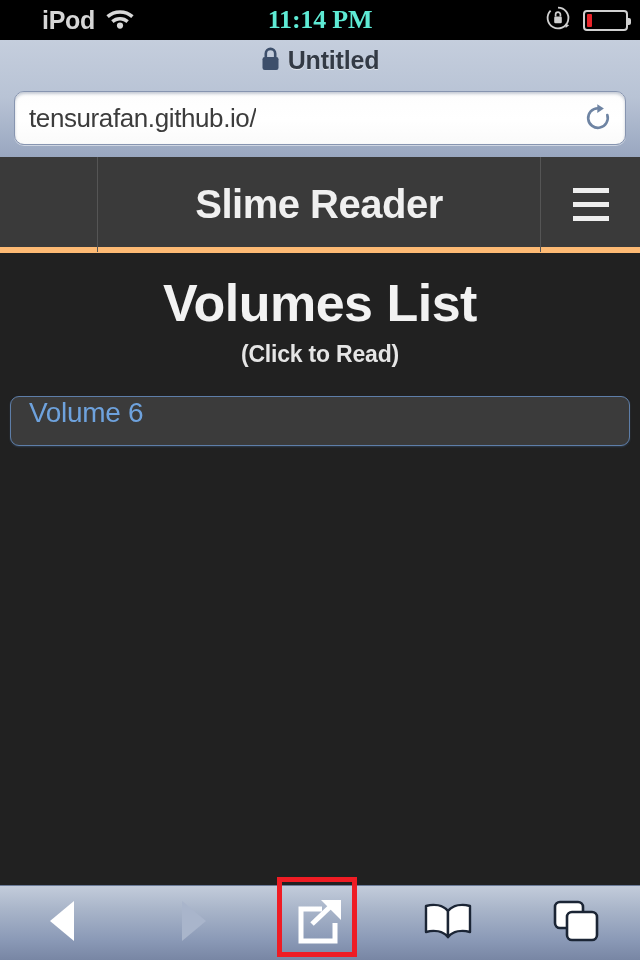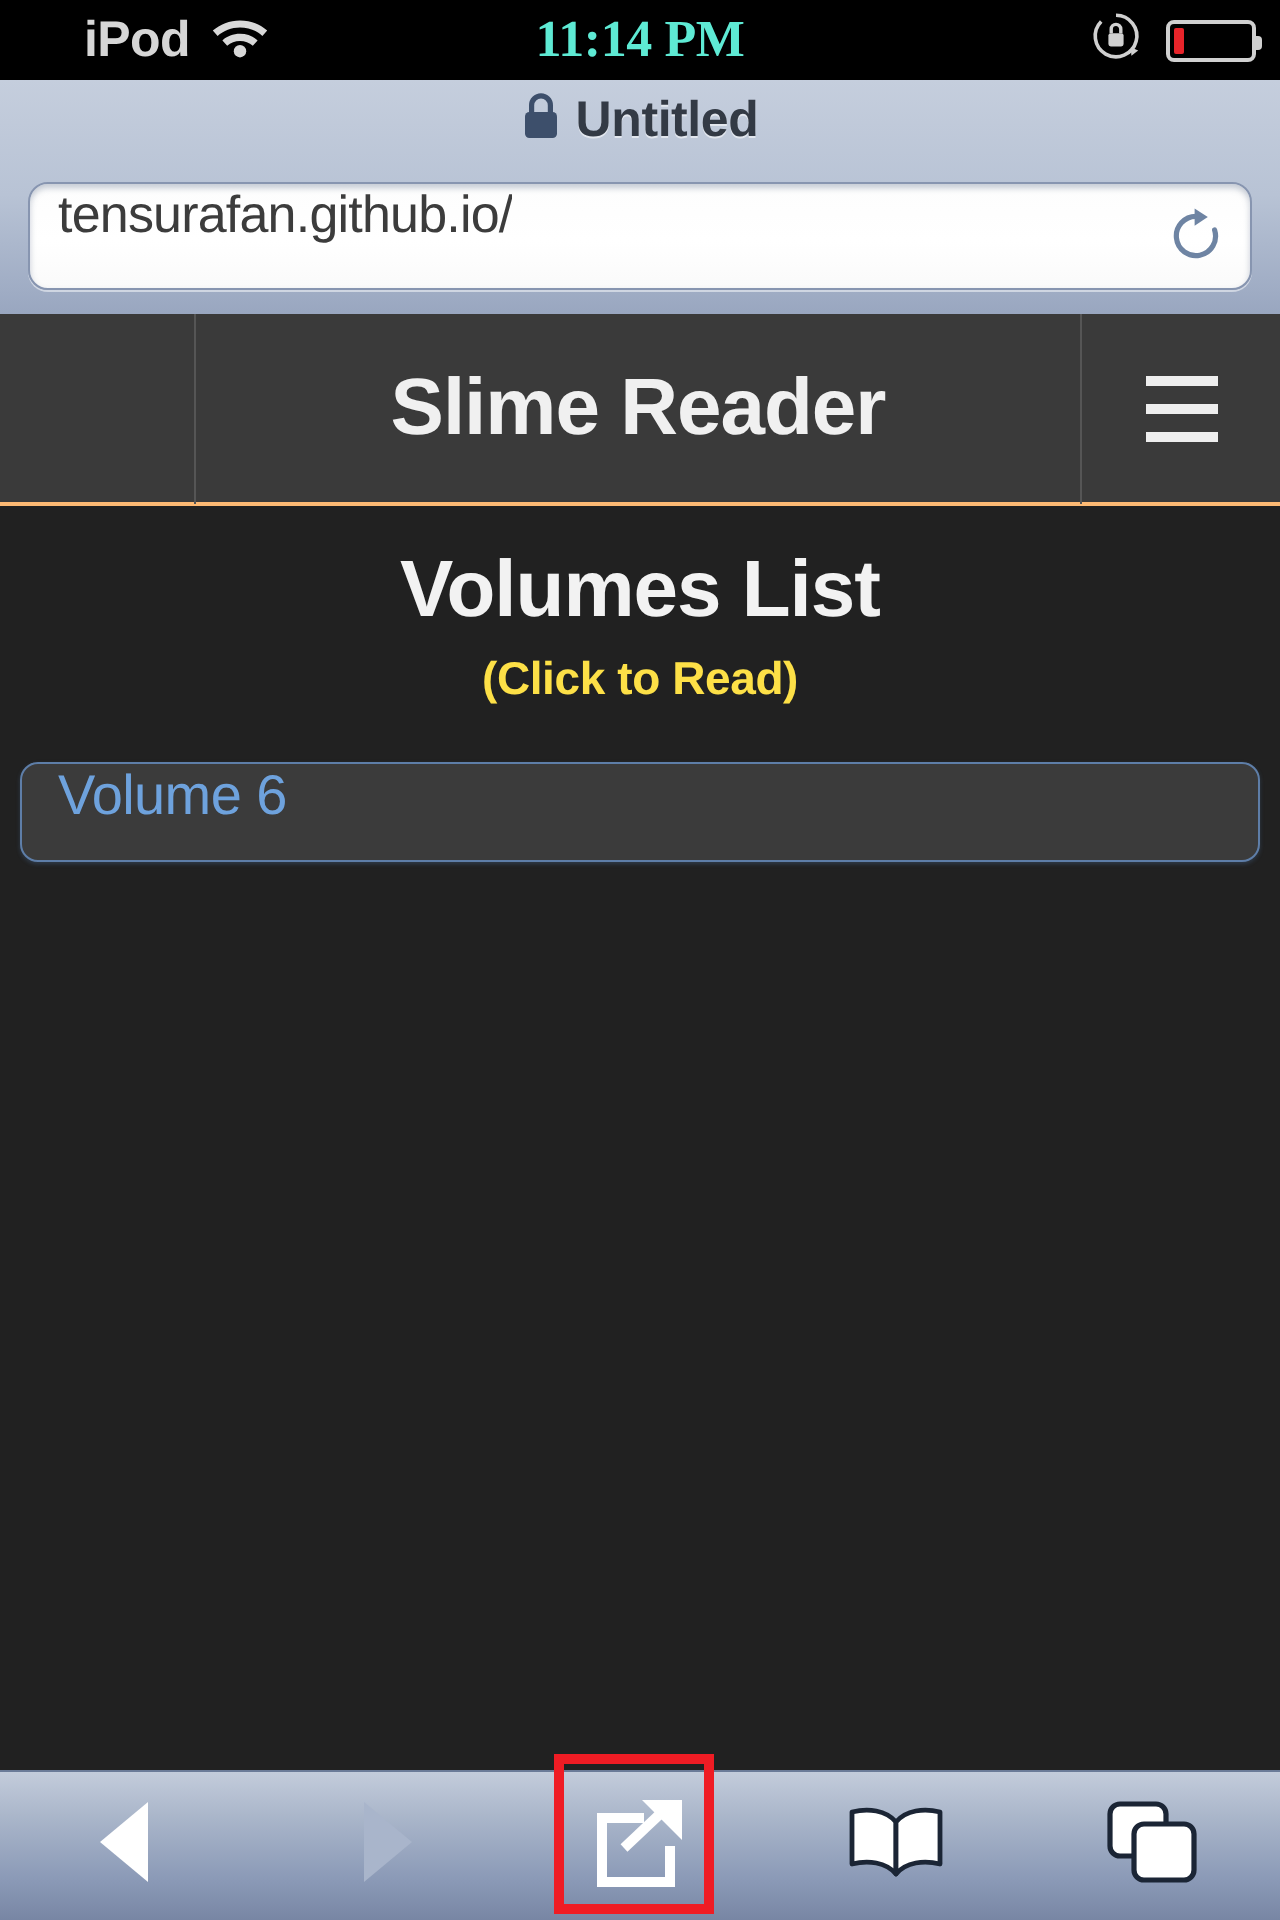--- a/index.html
+++ b/index.html
@@ -134,21 +134,21 @@
   }
   .url-field {
     position: relative;
     flex: 1 1 auto;
     height: 54px;
     background: linear-gradient(to bottom, #fdfdfd 0%, #ffffff 55%, #fafafa 100%);
     border: 1px solid #8795b0;
     border-radius: 10px;
     box-shadow: inset 0 2px 3px rgba(90,105,135,0.35), 0 1px 0 rgba(255,255,255,0.5);
     display: flex;
-    align-items: flex-start;
+    align-items: center;
     padding: 0 14px;
     box-sizing: border-box;
   }
   .url-text {
     color: #3c3c3c;
     font-size: 26px;
     letter-spacing: -0.4px;
     white-space: nowrap;
     overflow: hidden;
   }
@@ -185,21 +185,21 @@
     left: 0; top: 157px;
     width: 640px;
     height: 728px;
     background: #212121;
     overflow: hidden;
   }
   #app-header {
     position: relative;
     height: 96px;
     background: #3a3a3a;
-    border-bottom: 2px solid #fdba74;
+    border-bottom: 6px solid #fdba74;
     box-sizing: border-box;
   }
   .hdr-divider-left {
     position: absolute;
     left: 97px; top: 0;
     width: 1px; height: 95px;
     background: #555555;
   }
   .hdr-divider-right {
     position: absolute;
@@ -235,28 +235,28 @@
   }
 
   .content-body {
     position: relative;
     height: 631px;
     background: #212121;
   }
   .volumes-heading {
     text-align: center;
     color: #f2f2f2;
-    font-size: 40px;
+    font-size: 52px;
     font-weight: bold;
     letter-spacing: -0.5px;
     padding-top: 20px;
   }
   .volumes-sub {
     text-align: center;
-    color: #fde047;
+    color: #e5e5e5;
     font-size: 23px;
     font-weight: bold;
     letter-spacing: -0.2px;
     padding-top: 8px;
   }
   .volume-list {
     margin-top: 28px;
     padding: 0 10px;
   }
   .volume-item {

